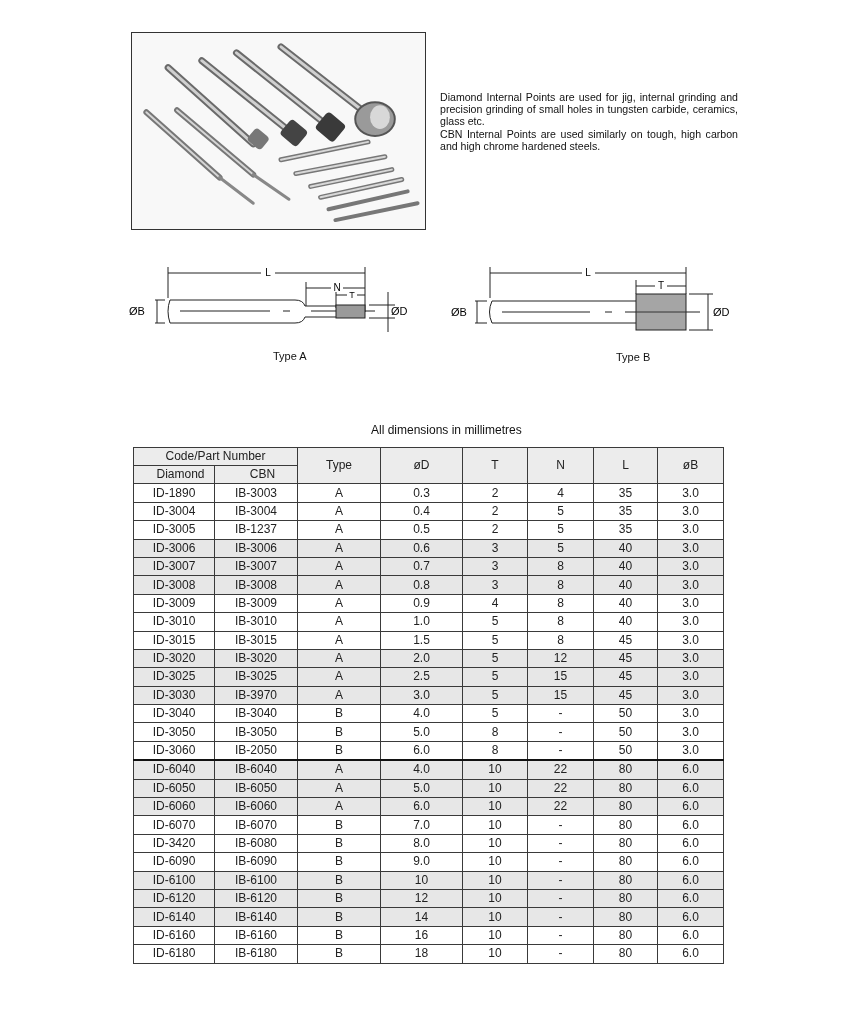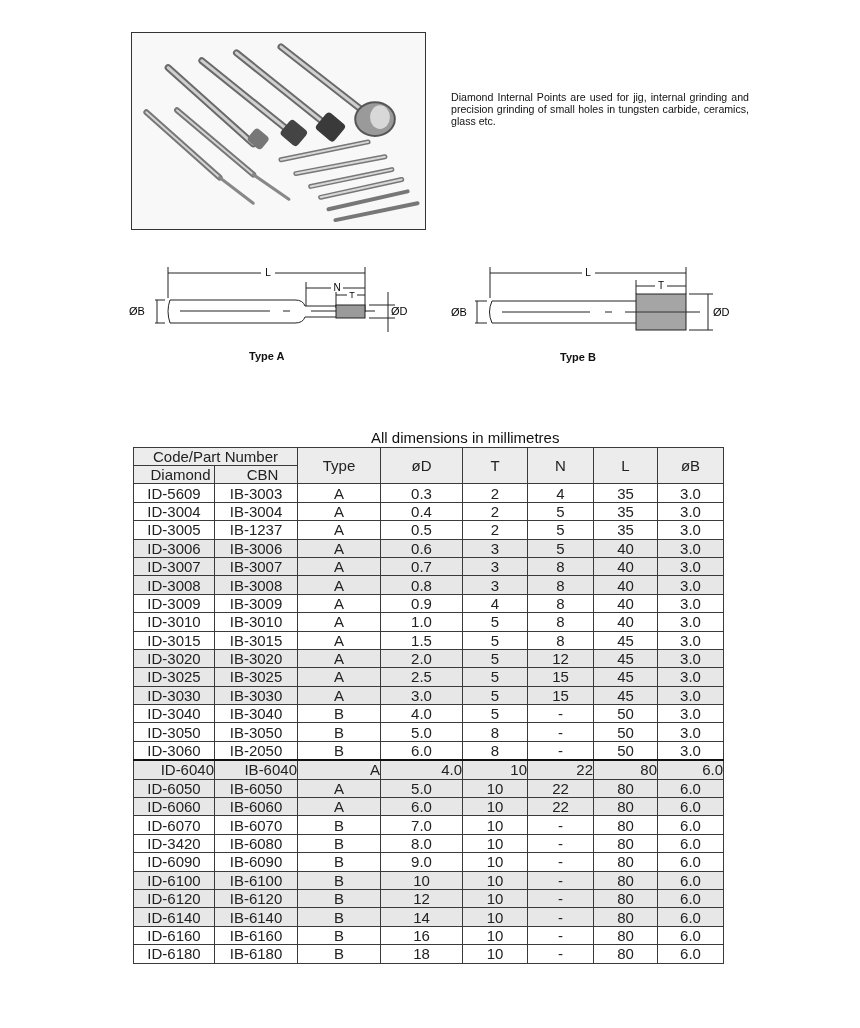--- a/index.html
+++ b/index.html
@@ -1,29 +1,29 @@
 <!DOCTYPE html>
 <html><head>
 <meta charset="utf-8">
 <style>
   html, body { margin: 0; padding: 0; background: #ffffff; }
   body { width: 860px; height: 1028px; position: relative; overflow: hidden; font-family: "Liberation Sans", sans-serif; color: #111; }
   .photo-box { position: absolute; left: 131px; top: 32px; width: 295px; height: 198px; border: 1px solid #333; background: #f7f7f7; box-sizing: border-box; }
   .photo-box svg { width: 100%; height: 100%; display: block; }
-  .intro { position: absolute; left: 451px; top: 91px; width: 298px; font-size: 10.6px; line-height: 12.2px; color: #111; }
+  .intro { position: absolute; left: 440px; top: 91px; width: 298px; font-size: 10.6px; line-height: 12.2px; color: #111; }
   .intro p { margin: 0; text-align: justify; }
   .diagram { position: absolute; top: 262px; }
   .diagram svg { display: block; }
-  .diag-caption { position: absolute; font-weight: bold; font-size: 11px; }
-  .units-note { position: absolute; left: 371px; top: 423px; font-size: 15px; margin-top: 6px; }
-  table.spec { position: absolute; left: 133px; top: 447px; border-collapse: collapse; font-size: 15px; color: #222; table-layout: fixed; }
+  .diag-caption { position: absolute; font-weight: normal; font-size: 11px; margin-left: 24px; }
+  .units-note { position: absolute; left: 371px; top: 423px; font-size: 12px; }
+  table.spec { position: absolute; left: 133px; top: 447px; border-collapse: collapse; font-size: 12px; color: #222; table-layout: fixed; }
   table.spec th, table.spec td { border: 1px solid #3a3a3a; text-align: center; padding: 0; height: 17.4px; line-height: 17px; font-weight: normal; }
   table.spec thead th { background: #ececec; }
   table.spec tbody tr.shade td { background: #e7e7e7; }
-  table.spec tbody tr.group-start td { border-top: 2px solid #111; text-align: right; }
+  table.spec tbody tr.group-start td { border-top: 2px solid #111; }
   table.spec th.h2 { height: 17px; padding-left: 13px; }
 </style>
 </head>
 <body>
 
 <div class="photo-box">
   <svg viewBox="0 0 295 198">
     <defs>
       <linearGradient id="rod" x1="0" y1="0" x2="0" y2="1">
         <stop offset="0" stop-color="#e8e8e8"></stop>
@@ -64,20 +64,21 @@
       <line x1="190" y1="166" x2="272" y2="148" stroke="#777" stroke-width="5"></line>
       <line x1="190" y1="166" x2="272" y2="148" stroke="#d8d8d8" stroke-width="2"></line>
       <line x1="198" y1="178" x2="278" y2="160" stroke="#777" stroke-width="4"></line>
       <line x1="205" y1="189" x2="288" y2="172" stroke="#777" stroke-width="4"></line>
     </g>
   </svg>
 </div>
 
 <div class="intro">
   <p>Diamond Internal Points are used for jig, internal grinding and precision grinding of small holes in tungsten carbide, ceramics, glass etc.</p>
+  <p>CBN Internal Points are used similarly on tough, high carbon and high chrome hardened steels.</p>
 </div>
 
 <div class="diagram" style="left:125px;">
   <svg width="290" height="80" viewBox="0 0 290 80">
     <g stroke="#222" fill="none" stroke-width="1">
 
       <line x1="43" y1="5" x2="43" y2="36"></line>
       <line x1="240" y1="5" x2="240" y2="50"></line>
       <line x1="43" y1="11" x2="136" y2="11"></line>
       <line x1="150" y1="11" x2="240" y2="11"></line>
@@ -143,21 +144,21 @@
       <line x1="263" y1="32" x2="263" y2="68"></line>
     </g>
     <rect x="191" y="32" width="50" height="36" fill="#a5a5a5" stroke="#222"></rect>
     <line x1="191" y1="50" x2="241" y2="50" stroke="#333"></line>
     <text x="143" y="14" font-size="10" text-anchor="middle" font-family="Liberation Sans, sans-serif">L</text>
     <text x="216" y="27" font-size="10" text-anchor="middle" font-family="Liberation Sans, sans-serif">T</text>
     <text x="6" y="54" font-size="11" font-family="Liberation Sans, sans-serif">ØB</text>
     <text x="268" y="54" font-size="11" font-family="Liberation Sans, sans-serif">ØD</text>
   </svg>
 </div>
-<div class="diag-caption" style="left:560px; top:351px;">Type B</div>
+<div class="diag-caption" style="left:592px; top:351px;">Type B</div>
 
 <div class="units-note">All dimensions in millimetres</div>
 
 <table class="spec">
   <colgroup>
     <col style="width:81px">
       <col style="width:83px">
       <col style="width:83px">
       <col style="width:82px">
     <col style="width:65px">
@@ -175,21 +176,21 @@
       <th rowspan="2">L</th>
       <th rowspan="2">øB</th>
     </tr>
     <tr>
       <th class="h2">Diamond</th>
       <th class="h2">CBN</th>
     </tr>
   </thead>
   <tbody id="spec-body">
       <tr>
-        <td>ID-5609</td>
+        <td>ID-1890</td>
         <td>IB-3003</td>
         <td>A</td>
         <td>0.3</td>
         <td>2</td>
         <td>4</td>
         <td>35</td>
         <td>3.0</td>
       </tr>
       <tr>
         <td>ID-3004</td>
@@ -286,21 +287,21 @@
         <td>IB-3025</td>
         <td>A</td>
         <td>2.5</td>
         <td>5</td>
         <td>15</td>
         <td>45</td>
         <td>3.0</td>
       </tr>
       <tr class="shade">
         <td>ID-3030</td>
-        <td>IB-3030</td>
+        <td>IB-3970</td>
         <td>A</td>
         <td>3.0</td>
         <td>5</td>
         <td>15</td>
         <td>45</td>
         <td>3.0</td>
       </tr>
       <tr>
         <td>ID-3040</td>
         <td>IB-3040</td>

